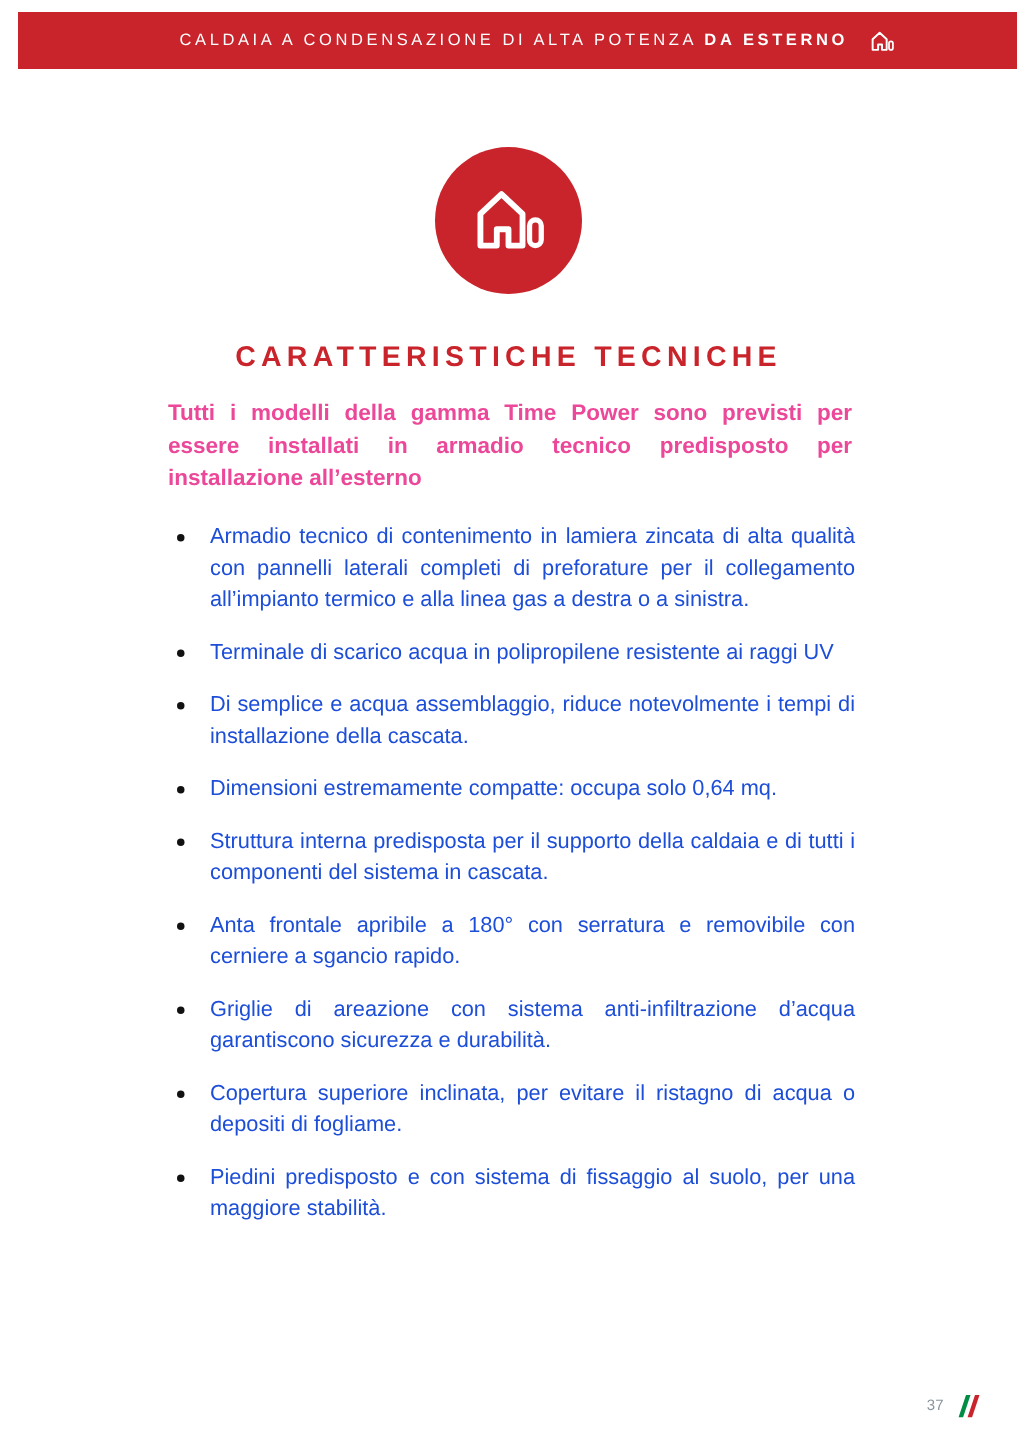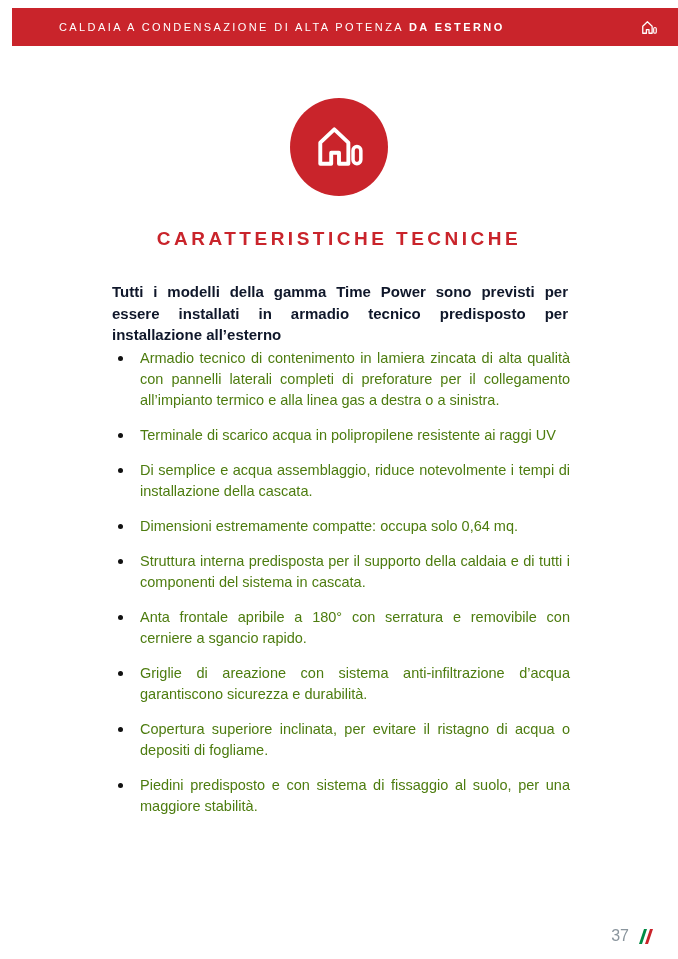--- a/index.html
+++ b/index.html
@@ -19,21 +19,21 @@
   
   .top-banner {
     position: absolute;
     top: 8px;
     left: 12px;
     right: 0;
     height: 38px;
     background: #c9242b;
     display: flex;
     align-items: center;
-    justify-content: space-between;
+    justify-content: center;
     padding-right: 16px;
     box-sizing: border-box;
     gap: 10px;
     padding-left: 47px;
   }
   .top-banner-title {
     color: #ffffff;
     font-size: 11px;
     letter-spacing: 2.4px;
     white-space: nowrap;
@@ -73,47 +73,47 @@
     text-align: center;
     color: #c9242b;
     font-weight: bold;
     font-size: 19px;
     letter-spacing: 3.5px;
   }
 
   
   .intro {
     position: absolute;
-    top: 266px;
+    top: 250px;
     left: 112px;
     width: 456px;
     font-weight: bold;
     font-size: 15px;
     line-height: 21.5px;
-    color: #0f172a;
+    color: #ec4899;
     text-align: justify;
   }
 
   
   .feature-list {
     position: absolute;
     top: 348px;
     left: 112px;
     width: 458px;
     list-style: none;
     margin: 0;
     padding: 0;
   }
   .feature-list li {
     display: flex;
     align-items: flex-start;
     margin-bottom: 14px;
     font-size: 14.5px;
     line-height: 21px;
-    color: #4d7c0f;
+    color: #1d4ed8;
     text-align: justify;
   }
   .bullet-dot {
     flex: none;
     width: 5px;
     height: 5px;
     border-radius: 50%;
     background: #111111;
     margin: 8px 17px 0 6px;
   }
@@ -122,21 +122,21 @@
   .footer {
     position: absolute;
     right: 24px;
     bottom: 14px;
     display: flex;
     align-items: center;
     gap: 7px;
   }
   .page-number {
     color: #8a959d;
-    font-size: 16px;
+    font-size: 10px;
   }
   .footer-flag-icon svg { display: block; }
 
   
   .svg-defs {
     position: absolute;
     width: 0;
     height: 0;
     overflow: hidden;
   }

